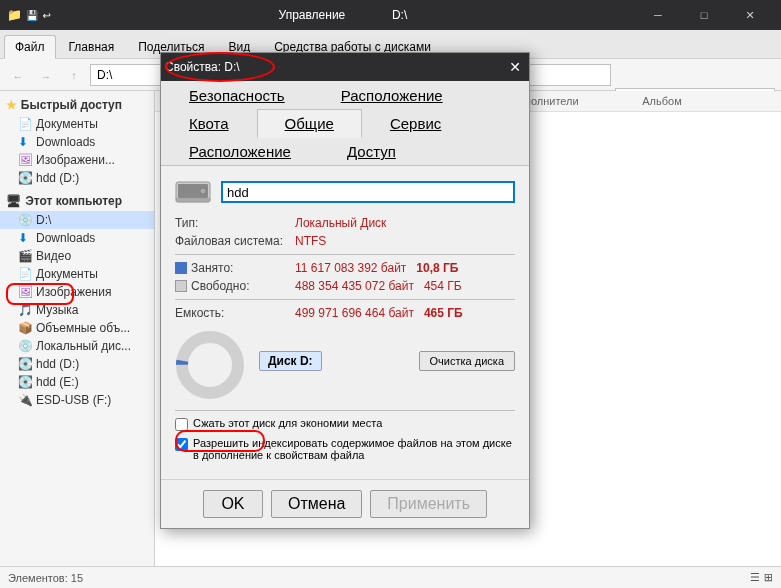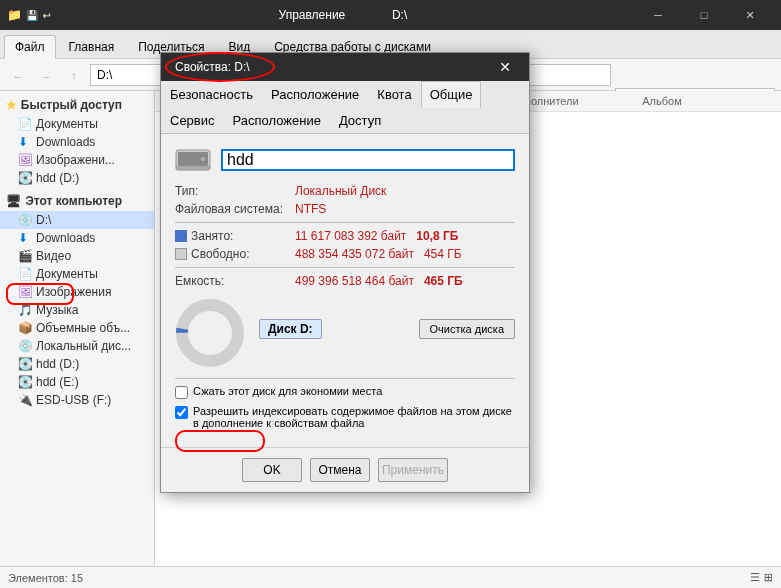--- a/index.html
+++ b/index.html
@@ -232,21 +232,21 @@
       border: 1px solid #8a8a8a;
       box-shadow: 3px 3px 15px rgba(0,0,0,0.4);
       pointer-events: all;
     }
     .modal-title-bar {
       background: #2d2d30;
       height: 28px;
       display: flex;
       align-items: center;
       justify-content: space-between;
-      padding: 0 14px;
+      padding: 0 4px;
       color: white;
       font-size: 12px;
     }
     .modal-close-btn {
       width: 20px;
       height: 20px;
       display: flex;
       align-items: center;
       justify-content: center;
       cursor: pointer;
@@ -255,25 +255,26 @@
     }
 
     
     .dialog-tabs {
       display: flex;
       background: #e8e8e8;
       border-bottom: 1px solid #c0c0c0;
       flex-wrap: wrap;
     }
     .dialog-tab {
-      padding: 5px 8px;
-      font-size: 13px;
+      padding: 5px 27px;
+      font-size: 15px;
       cursor: pointer;
       border: 1px solid transparent;
       border-bottom: none;
+      text-decoration: underline;
     }
     .dialog-tab.active {
       background: #f0f0f0;
       border-color: #c0c0c0;
       border-bottom: 1px solid #f0f0f0;
       margin-bottom: -1px;
     }
     .dialog-content {
       padding: 12px 14px;
     }
@@ -291,21 +292,21 @@
       position: relative;
     }
 
     
     .drive-name-input {
       flex: 1;
       height: 22px;
       border: 2px solid #0078d7;
       background: white;
       padding: 0 4px;
-      font-size: 16px;
+      font-size: 13px;
       outline: none;
     }
 
     
     .prop-row {
       display: flex;
       align-items: center;
       margin-bottom: 4px;
       font-size: 12px;
     }
@@ -364,22 +365,22 @@
 
     
     .dialog-buttons {
       display: flex;
       justify-content: center;
       gap: 8px;
       padding: 10px 14px;
       border-top: 1px solid #d0d0d0;
     }
     .dialog-btn {
-      padding: 4px 3px;
-      font-size: 12px;
+      padding: 4px 16px;
+      font-size: 16px;
       border: 1px solid #999;
       background: #e8e8e8;
       cursor: pointer;
       border-radius: 2px;
       min-width: 60px;
     }
     .dialog-btn.disabled {
       color: #aaa;
       cursor: default;
     }
@@ -604,21 +605,21 @@
             <span class="prop-label" style="width:auto;">Свободно:</span>
           </span>
           <span class="prop-value">488 354 435 072 байт</span>
           <span class="prop-value" style="margin-left:10px;font-weight:normal;">454 ГБ</span>
         </div>
 
         <hr class="divider-line">
 
         <div class="prop-row">
           <span class="prop-label">Емкость:</span>
-          <span class="prop-value">499 396 518 464 байт</span>
+          <span class="prop-value">499 971 696 464 байт</span>
           <span class="prop-value" style="margin-left:10px;font-weight:bold;">465 ГБ</span>
         </div>
 
         <div class="disk-chart-area">
           <svg class="donut-chart" viewBox="0 0 70 70">
 
             <circle cx="35" cy="35" r="28" fill="none" stroke="#d0d0d0" stroke-width="12"></circle>
 
             <circle cx="35" cy="35" r="28" fill="none" stroke="#4472C4" stroke-width="12" stroke-dasharray="4 172" stroke-dashoffset="44" transform="rotate(-90 35 35)"></circle>
 

